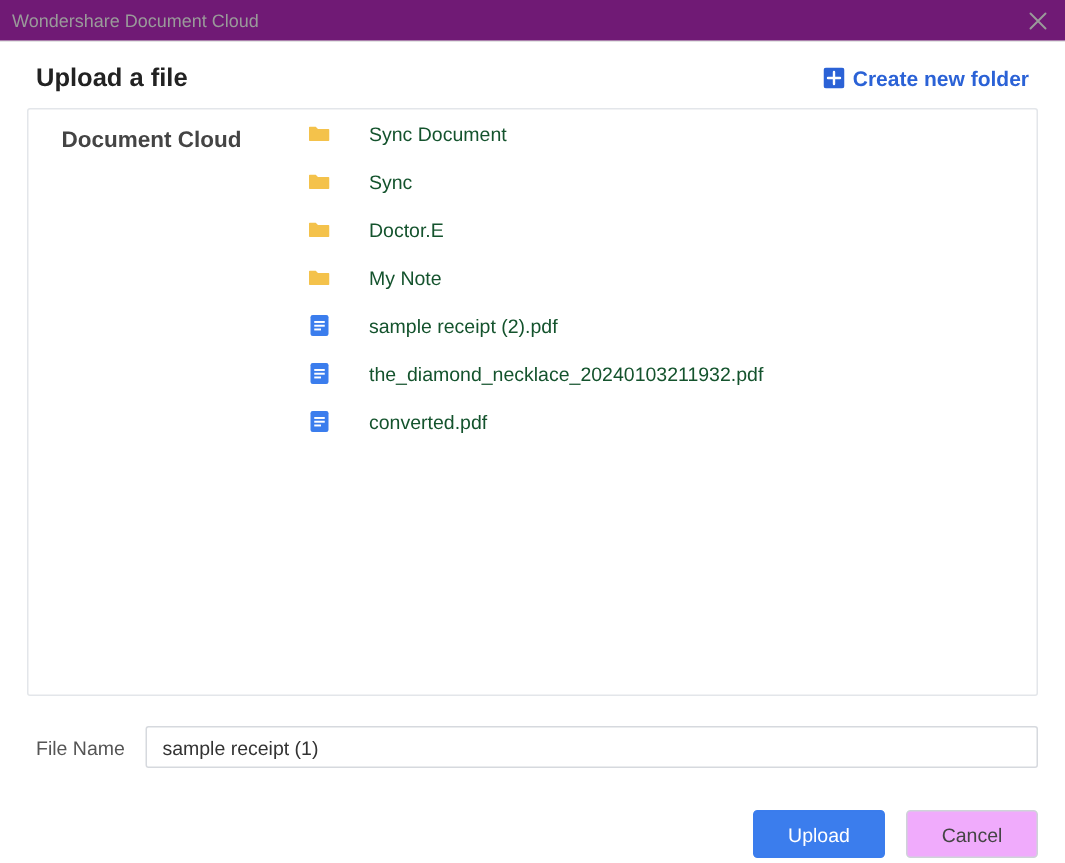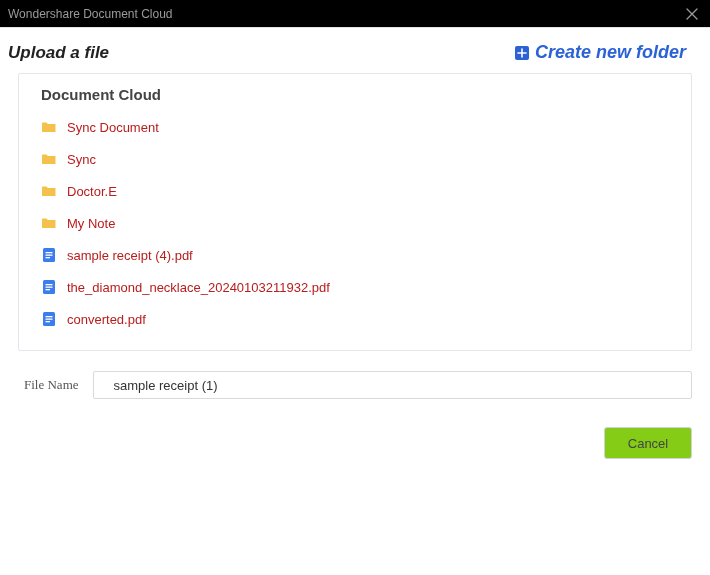--- a/index.html
+++ b/index.html
@@ -6,21 +6,21 @@
   html, body {
     margin: 0; padding: 0;
     width: 710px; height: 575px;
     font-family: "Segoe UI", Arial, sans-serif;
     font-size: 13px;
     color: #333;
     background: #fff;
   }
   .titlebar {
     height: 28px;
-    background: #000000;
+    background: #701a75;
     border-bottom: 1px solid #e4e4e4;
     display: flex;
     align-items: center;
     justify-content: space-between;
     padding: 0 8px;
   }
   .titlebar-text {
     color: #9a9a9a;
     font-size: 12px;
   }
@@ -28,93 +28,91 @@
     color: #9a9a9a;
     font-size: 14px;
     width: 20px; height: 20px;
     display:flex; align-items:center; justify-content:center;
     cursor: pointer;
   }
   .header-row {
     display: flex;
     align-items: center;
     justify-content: space-between;
-    padding: 14px 24px 10px 8px;
-    font-style: italic;
+    padding: 14px 24px 10px 24px;
   }
   .header-title {
     font-size: 17px;
     font-weight: 700;
     color: #222;
   }
   .create-folder {
     display: flex;
     align-items: center;
     gap: 6px;
     color: #2b62d6;
-    font-size: 18px;
+    font-size: 14px;
     font-weight: 600;
     cursor: pointer;
   }
   .create-folder-icon {
     width: 14px; height: 14px;
     display: flex; align-items:center; justify-content:center;
   }
   .panel {
     margin: 0 18px;
     border: 1px solid #e3e6ea;
     border-radius: 2px;
-    height: 278px;
-    display: flex;
-    flex-direction: column;
+    height: 392px;
+    display: flex;
+    flex-direction: row;
     position: relative;
   }
   .panel-header {
     padding: 12px 22px 8px 22px;
     font-size: 15px;
     font-weight: 700;
     color: #444;
   }
   .file-list {
     flex: 1;
     overflow-y: auto;
     padding: 0 4px 4px 22px;
   }
   .file-row {
     display: flex;
     align-items: center;
-    gap: 10px;
+    gap: 25px;
     height: 32px;
     cursor: pointer;
-    color: #b91c1c;
+    color: #14532d;
   }
   .icon-box {
     width: 16px; height: 16px;
     flex-shrink: 0;
     display:flex; align-items:center; justify-content:center;
   }
   .file-label { font-size: 13px; }
   .filename-row {
     display: flex;
     align-items: center;
     gap: 14px;
     padding: 20px 18px 0 24px;
   }
   .filename-label {
     font-size: 13px;
     color: #555;
     white-space: nowrap;
-    font-family: Liberation Serif, serif;
   }
   .filename-input {
     flex: 1;
     height: 28px;
     border: 1px solid #d6d9de;
     border-radius: 2px;
-    padding: 0 20px;
+    padding: 0 10px;
     font-size: 13px;
     color: #333;
     outline: none;
   }
   .footer {
     display: flex;
     justify-content: flex-end;
     gap: 14px;
     padding: 28px 18px 0 18px;
   }
@@ -125,21 +123,21 @@
     font-size: 13px;
     cursor: pointer;
     display:flex; align-items:center; justify-content:center;
   }
   .btn-primary {
     background: #3b7ded;
     color: #fff;
     border: 1px solid #3b7ded;
   }
   .btn-secondary {
-    background: #84cc16;
+    background: #f0abfc;
     color: #444;
     border: 1px solid #cfd3d9;
   }
   
   .file-list::-webkit-scrollbar { width: 8px; }
   .file-list::-webkit-scrollbar-thumb { background:#c7c7c7; border-radius:4px; }
   .file-list::-webkit-scrollbar-track { background: transparent; }
 </style>
 </head>
 <body>
@@ -203,21 +201,21 @@
       </div>
       <div class="file-row">
         <span class="icon-box">
           <svg width="14" height="16" viewBox="0 0 14 16">
             <rect x="1" y="1" width="12" height="14" rx="1.5" fill="#3b7ded"></rect>
             <rect x="3.5" y="5" width="7" height="1.3" fill="#fff"></rect>
             <rect x="3.5" y="7.5" width="7" height="1.3" fill="#fff"></rect>
             <rect x="3.5" y="10" width="4.5" height="1.3" fill="#fff"></rect>
           </svg>
         </span>
-        <span class="file-label">sample receipt (4).pdf</span>
+        <span class="file-label">sample receipt (2).pdf</span>
       </div>
       <div class="file-row">
         <span class="icon-box">
           <svg width="14" height="16" viewBox="0 0 14 16">
             <rect x="1" y="1" width="12" height="14" rx="1.5" fill="#3b7ded"></rect>
             <rect x="3.5" y="5" width="7" height="1.3" fill="#fff"></rect>
             <rect x="3.5" y="7.5" width="7" height="1.3" fill="#fff"></rect>
             <rect x="3.5" y="10" width="4.5" height="1.3" fill="#fff"></rect>
           </svg>
         </span>
@@ -236,14 +234,15 @@
       </div>
     </div>
 </div>
 
 <div class="filename-row">
   <span class="filename-label">File Name</span>
   <input class="filename-input" type="text" value="sample receipt (1)" style="">
 </div>
 
 <div class="footer">
+  <div class="btn btn-primary">Upload</div>
   <div class="btn btn-secondary">Cancel</div>
 </div>
 
 </body></html>

